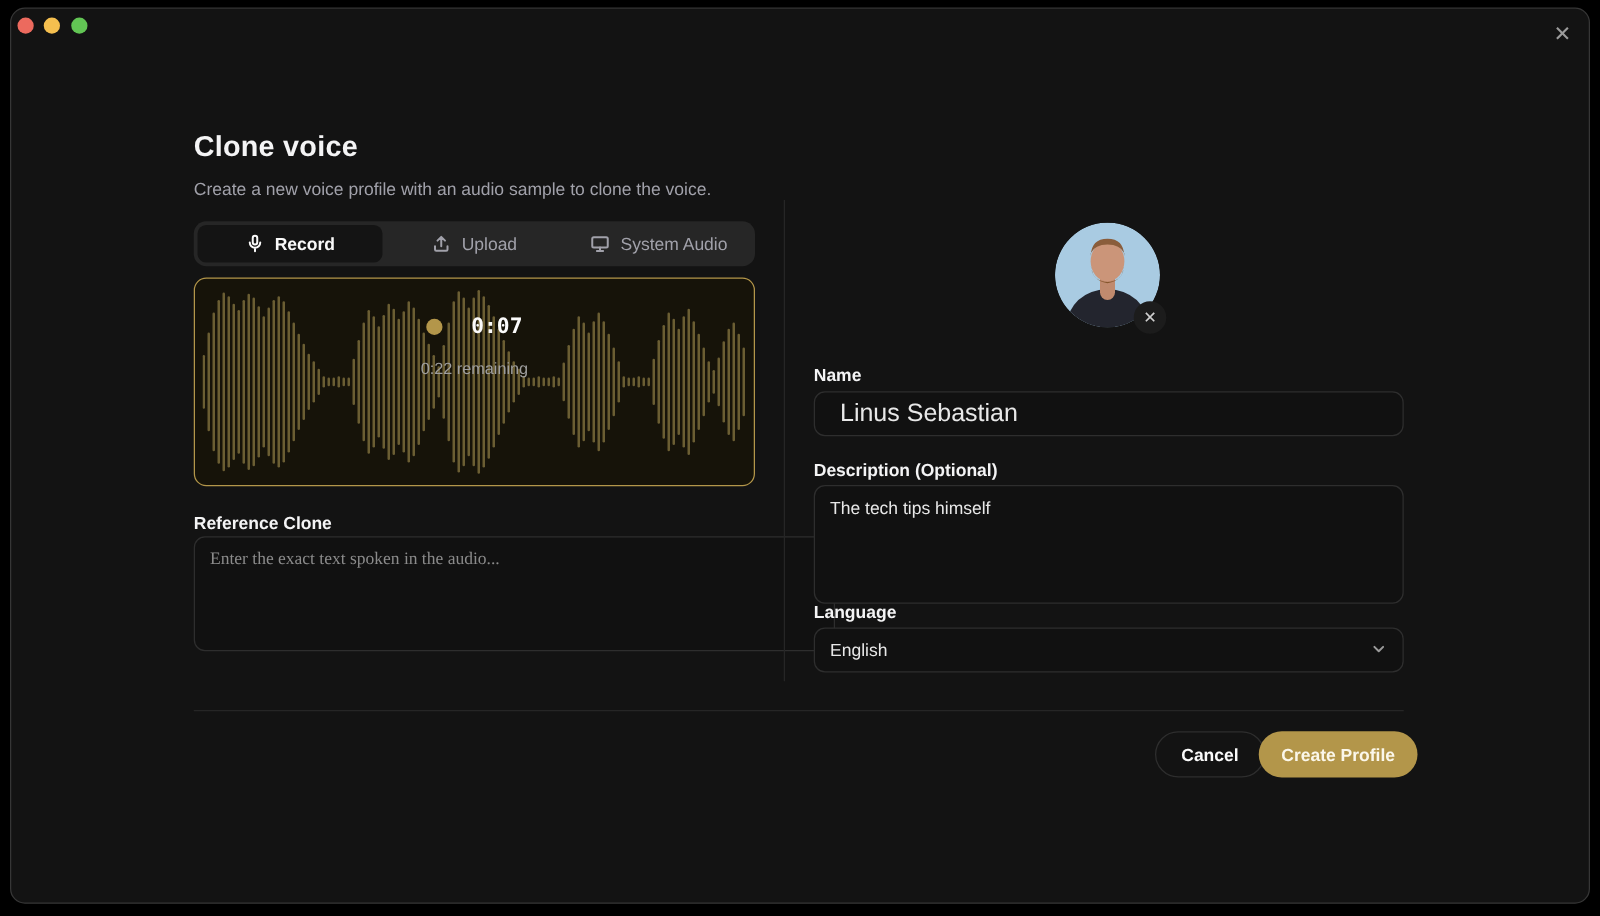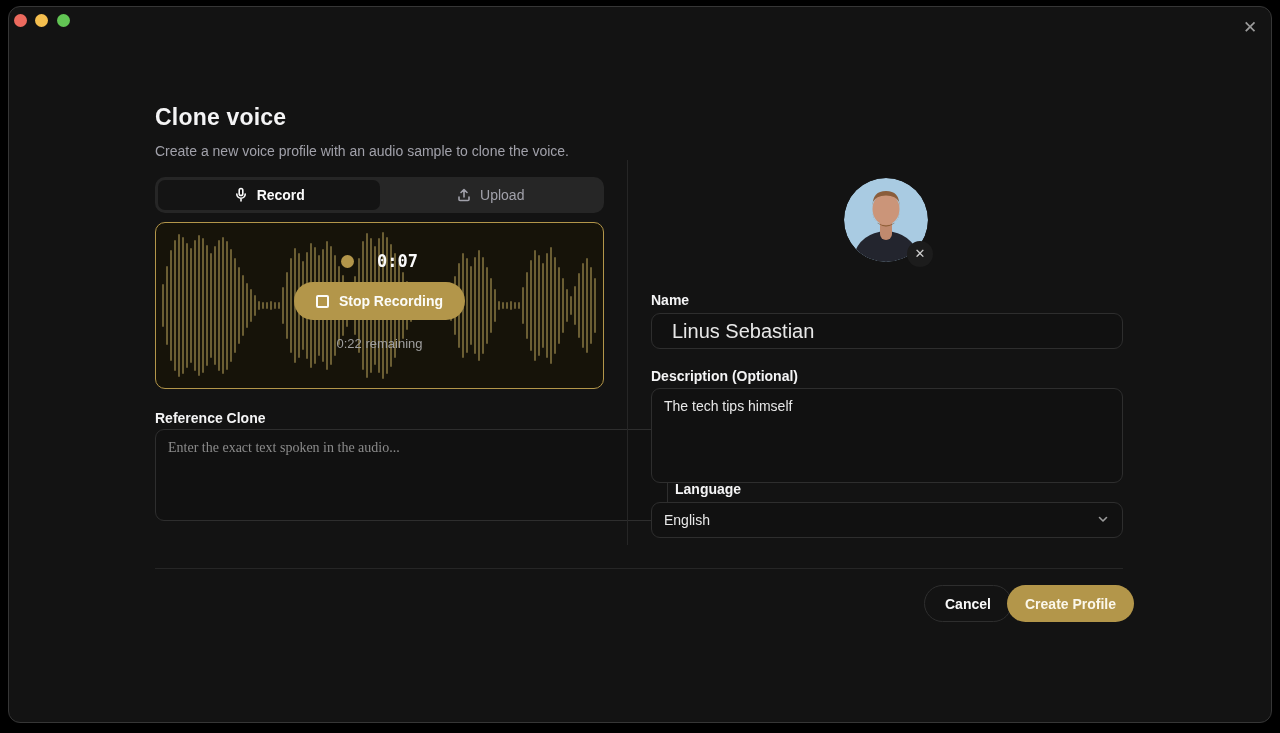--- a/index.html
+++ b/index.html
@@ -67,21 +67,21 @@
   .name-label { left: 651px; top: 292px; }
   .text-input { position: absolute; background: #111111; border: 1px solid #2e2e2e;
     border-radius: 9px; color: #e8e8e8; font-size: 20px; padding: 0 20px;
     font-family: "Liberation Sans", sans-serif; outline: none; }
   .name-input { left: 651px; top: 313px; width: 472px; height: 36px; }
   .desc-label { left: 651px; top: 368px; }
   .desc-textarea { position: absolute; left: 651px; top: 388px; width: 472px; height: 95px;
     background: #111111; border: 1px solid #2e2e2e; border-radius: 9px; resize: none;
     padding: 9px 12px; font-size: 14px; color: #e8e8e8;
     font-family: "Liberation Sans", sans-serif; outline: none; }
-  .lang-label { left: 651px; top: 481px; margin-left: 24px; }
+  .lang-label { left: 651px; top: 481px; }
   .lang-select { position: absolute; left: 651px; top: 502px; width: 472px; height: 36px;
     background: #111111; border: 1px solid #2e2e2e; border-radius: 9px; display: flex;
     align-items: center; padding: 0 12px; font-size: 14px; color: #e8e8e8; cursor: pointer; }
   .lang-select .chevron { margin-left: auto; color: #9b9b9b; }
   
   .cancel-btn { position: absolute; left: 924px; top: 585px; height: 37px; padding: 0 20px;
     border-radius: 19px; background: transparent; border: 1px solid #2e2e2e; color: #fafafa;
     font-size: 14px; font-weight: 600; cursor: pointer;
     font-family: "Liberation Sans", sans-serif; }
   .create-btn { position: absolute; left: 1007px; top: 585px; height: 37px; padding: 0 18px;
@@ -112,20 +112,29 @@
     </span>
     <span>Record</span>
   </div>
   <div class="tab">
     <span>
       <svg width="16" height="16" viewBox="0 0 16 16" fill="none" stroke="#a1a1aa" stroke-width="1.6" stroke-linecap="round" stroke-linejoin="round">
         <path d="M8 10V3M5 5.5 8 2.5l3 3M3 10v2.5a1 1 0 0 0 1 1h8a1 1 0 0 0 1-1V10"></path>
       </svg>
     </span>
     <span>Upload</span>
+  </div>
+  <div class="tab">
+    <span>
+      <svg width="16" height="16" viewBox="0 0 16 16" fill="none" stroke="#a1a1aa" stroke-width="1.6" stroke-linecap="round" stroke-linejoin="round">
+        <rect x="1.8" y="2.8" width="12.4" height="8.2" rx="1.2"></rect>
+        <path d="M5.5 13.8h5M8 11v2.8"></path>
+      </svg>
+    </span>
+    <span>System Audio</span>
   </div>
 </div>
 
 <div class="rec-panel">
   <div class="waveform">
       <div class="wbar" style="height: 28%; background: rgb(107, 94, 51);"></div>
       <div class="wbar" style="height: 52%; background: rgb(107, 94, 51);"></div>
       <div class="wbar" style="height: 72%; background: rgb(107, 94, 51);"></div>
       <div class="wbar" style="height: 86%; background: rgb(107, 94, 51);"></div>
       <div class="wbar" style="height: 94%; background: rgb(107, 94, 51);"></div>
@@ -232,24 +241,20 @@
       <div class="wbar" style="height: 56%; background: rgb(107, 94, 51);"></div>
       <div class="wbar" style="height: 62%; background: rgb(107, 94, 51);"></div>
       <div class="wbar" style="height: 50%; background: rgb(107, 94, 51);"></div>
       <div class="wbar" style="height: 36%; background: rgb(107, 94, 51);"></div>
     </div>
   <div class="rec-overlay">
     <div class="timer-row">
       <span class="rec-dot"></span>
       <span class="timer">0:07</span>
     </div>
-    <button class="stop-btn">
-      <span class="stop-icon"></span>
-      <span class="stop-label">Stop Recording</span>
-    </button>
     <div class="remaining">0:22 remaining</div>
   </div>
 </div>
 
 <div class="field-label ref-label">Reference Clone</div>
 <textarea class="ref-textarea" placeholder="Enter the exact text spoken in the audio..." style=""></textarea>
 
 <div class="vdivider"></div>
 
 <div class="avatar-wrap">

